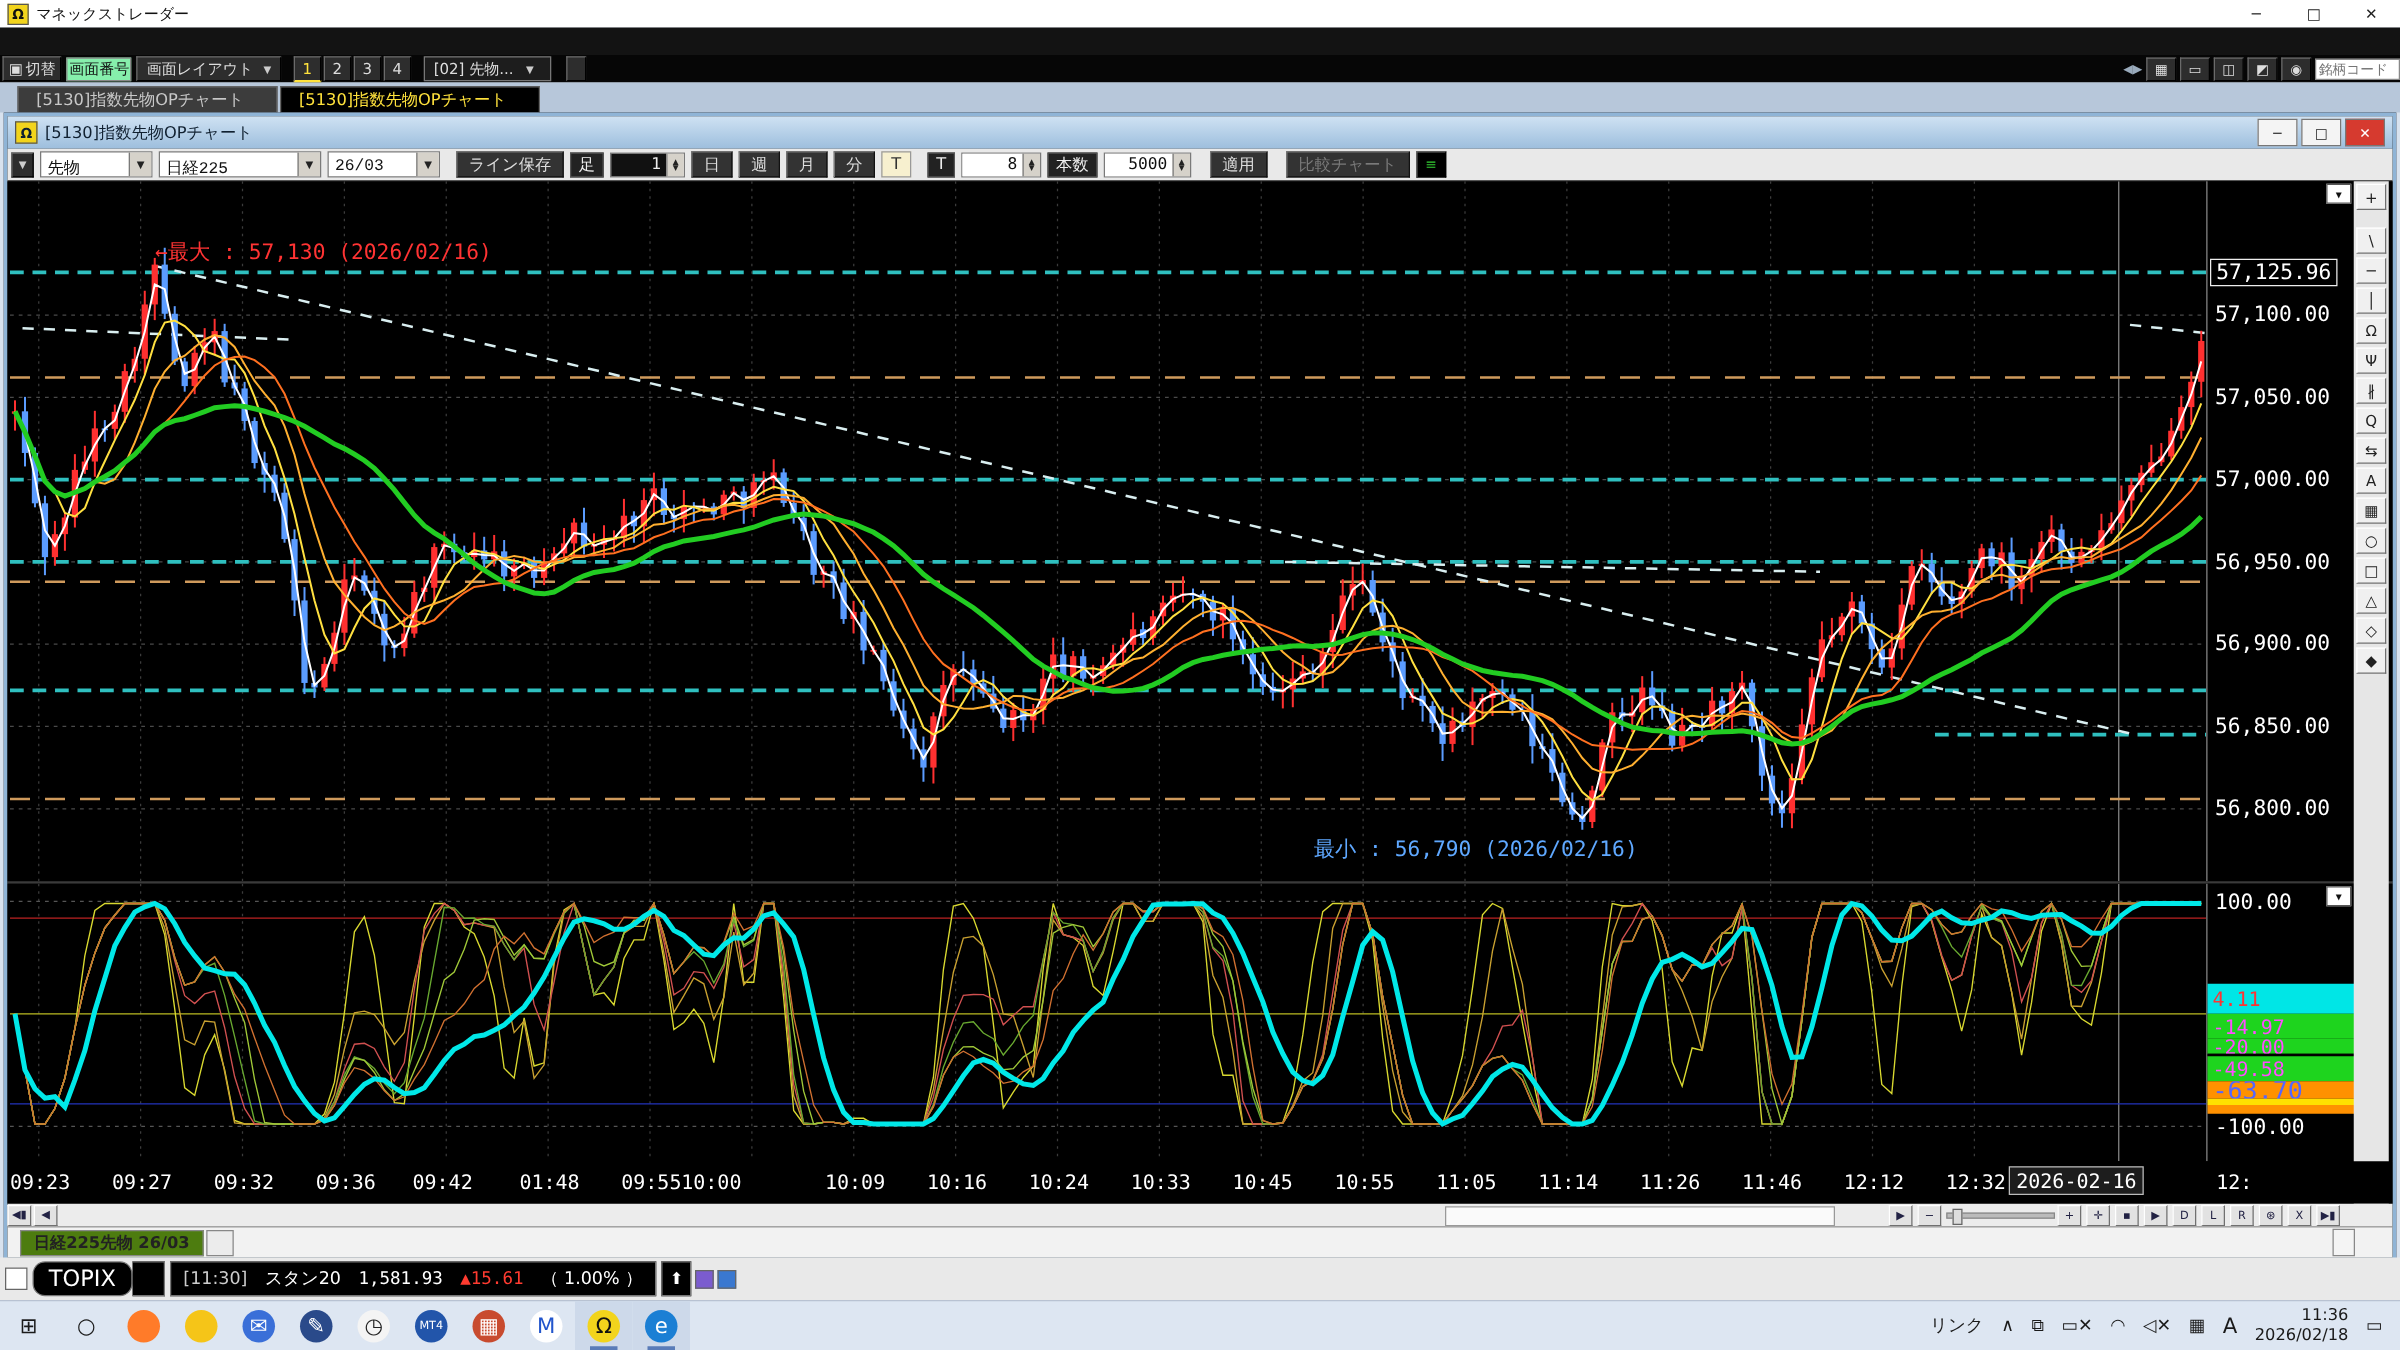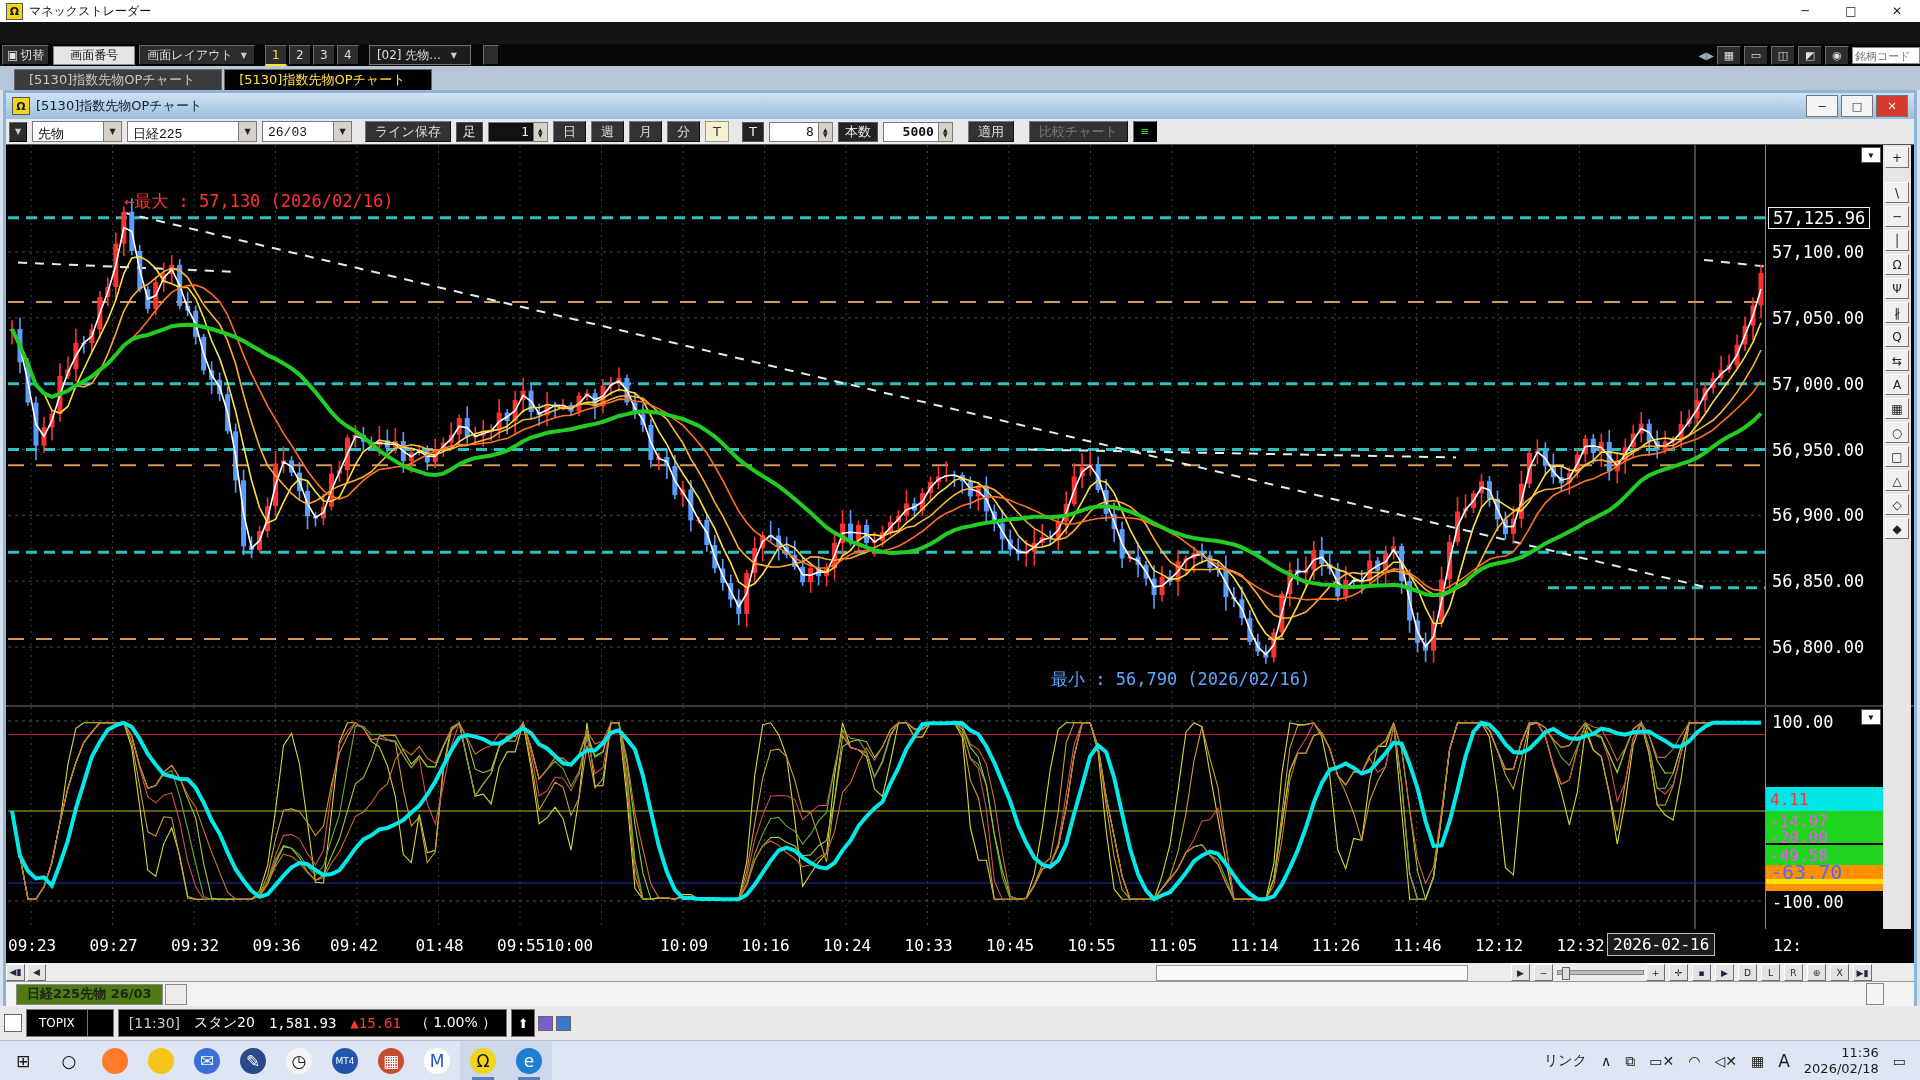--- a/index.html
+++ b/index.html
@@ -12,21 +12,21 @@
     display:flex;align-items:center;justify-content:center;font-size:11px;font-weight:bold;color:#111;}
   .winbtns{margin-left:auto;display:flex;height:100%;}
   .winbtn{width:46px;height:100%;display:flex;align-items:center;justify-content:center;color:#222;font-size:12px;}
   
   #menubar{left:0;top:22px;width:1920px;height:22px;background:#131313;display:flex;align-items:center;
     gap:22px;padding-left:10px;color:#e8e8e8;font-size:13px;}
   
   #toolbar{left:0;top:44px;width:1920px;height:22px;background:#060606;display:flex;align-items:center;gap:4px;padding-left:2px;color:#ddd;}
   .bev{border:1px solid;border-color:#6a6a6a #000 #000 #6a6a6a;background:#2d2d2d;color:#ddd;
     font-size:12px;padding:0 7px;height:18px;display:flex;align-items:center;}
-  .whitebtn{background:#e5e5e5;color:#111;border:1px solid #888;font-size:12px;height:17px;display:flex;align-items:center;padding:0 16px;}
+  .whitebtn{background:#86efac;color:#111;border:1px solid #888;font-size:12px;height:17px;display:flex;align-items:center;padding:0 1px;}
   .numbtn{width:20px;justify-content:center;padding:0;}
   .numbtn.on{color:#ffe23c;border-bottom:2px solid #ffe23c;}
   .combo-dark{display:flex;align-items:center;border:1px solid #777;background:#1d1d1d;height:18px;padding:0 3px 0 7px;gap:10px;}
   .caret{font-size:8px;color:#ccc;}
   #tb-right{position:absolute;right:2px;top:2px;display:flex;align-items:center;gap:3px;}
   .miniicon{width:22px;height:17px;font-size:11px;justify-content:center;padding:0;}
   #symbol-input{width:62px;height:15px;border:1px solid #888;font-size:11px;background:#fff;color:#333;padding:0 2px;}
   
   #tabrow{left:0;top:66px;width:1920px;height:24px;background:#b7c7da;display:flex;align-items:flex-end;gap:2px;padding-left:14px;}
   .doctab{height:20px;display:flex;align-items:center;padding:0 26px 0 14px;font-size:13px;
@@ -81,21 +81,21 @@
   
   #btabs{left:0;top:888px;width:1908px;height:25px;background:#f2f2f2;display:flex;align-items:center;padding-left:10px;border-top:1px solid #999;box-sizing:border-box;}
   .btab{border:1px solid #888;background:#ececec;color:#222;height:19px;display:flex;align-items:center;padding:0 10px;font-size:12px;margin-right:2px;}
   .btab.on{background:#4d7c0f;font-weight:bold;font-size:13px;text-align:center;}
   #btab-actions{margin-left:auto;display:flex;margin-right:30px;}
   .actbtn{border:1px solid #888;background:#f4f4f4;color:#111;height:20px;display:flex;align-items:center;padding:0 8px;font-size:13px;}
   
   #statusbar{left:0;top:1006px;width:1920px;height:34px;background:#e9e9e9;display:flex;align-items:center;padding-left:4px;box-sizing:border-box;}
   #st-toggle{width:16px;height:16px;background:#fff;border:1px solid #666;margin-right:4px;}
   .stpanel{background:#000;height:26px;display:flex;align-items:center;color:#fff;border:1px solid #777;}
-  #st-index{padding:0 12px;gap:14px;font-size:12px;}
+  #st-index{padding:0 12px;gap:14px;font-size:18px;border-radius:10px;}
   .stval{padding:0 12px;border-left:1px solid #555;font-size:14px;font-family:"DejaVu Sans Mono",monospace;}
   #st-quote{margin-left:4px;padding:0 10px;gap:14px;font-size:14px;}
   #st-newsbtn{margin-left:4px;width:22px;justify-content:center;font-size:13px;}
   #st-news{flex:1;margin-left:2px;margin-right:40px;padding:0 8px;font-size:15px;}
   .tray{width:13px;height:13px;margin-left:3px;border:1px solid #666;}
   
   #taskbar{left:0;top:1040px;width:1920px;height:40px;background:#dde6f2;border-top:1px solid #b8c2d2;display:flex;align-items:center;}
   .tkicon{width:46px;height:40px;display:flex;align-items:center;justify-content:center;position:relative;}
   .tkicon .g{width:26px;height:26px;display:flex;align-items:center;justify-content:center;font-size:17px;border-radius:5px;}
   .tkicon.on{background:#cdd9ea;}
@@ -201,21 +201,21 @@
       <div class="dbtn">月</div>
       <div class="dbtn">分</div>
       <div class="tbtn-cream">T</div>
       <div class="darklab" style="margin-left:8px;">T</div>
       <div class="spin">
         <input class="sv" style="width: 40px;" value="8">
         <span class="sa">▲<br>▼</span>
       </div>
       <div class="darklab">本数</div>
       <div class="spin">
-        <input class="sv" style="width: 46px; font-weight: bold;" value="5000">
+        <input class="sv" style="width: 46px;" value="5000">
         <span class="sa">▲<br>▼</span>
       </div>
       <div class="dbtn" style="margin-left:10px;">適用</div>
       <div class="dbtn dis" style="margin-left:10px;">比較チャート</div>
       <div class="bev miniicon" style="height:19px;background:#000;color:#3c3;">≡</div>
     </div>
 
     <div id="chart-main" class="abs">
       <svg id="main-svg" width="1757" height="560" style="position:absolute;left:2px;top:0;">
           <line x1="23" y1="0" x2="23" y2="560" stroke="#3c3c3c" stroke-dasharray="2 4"></line>

